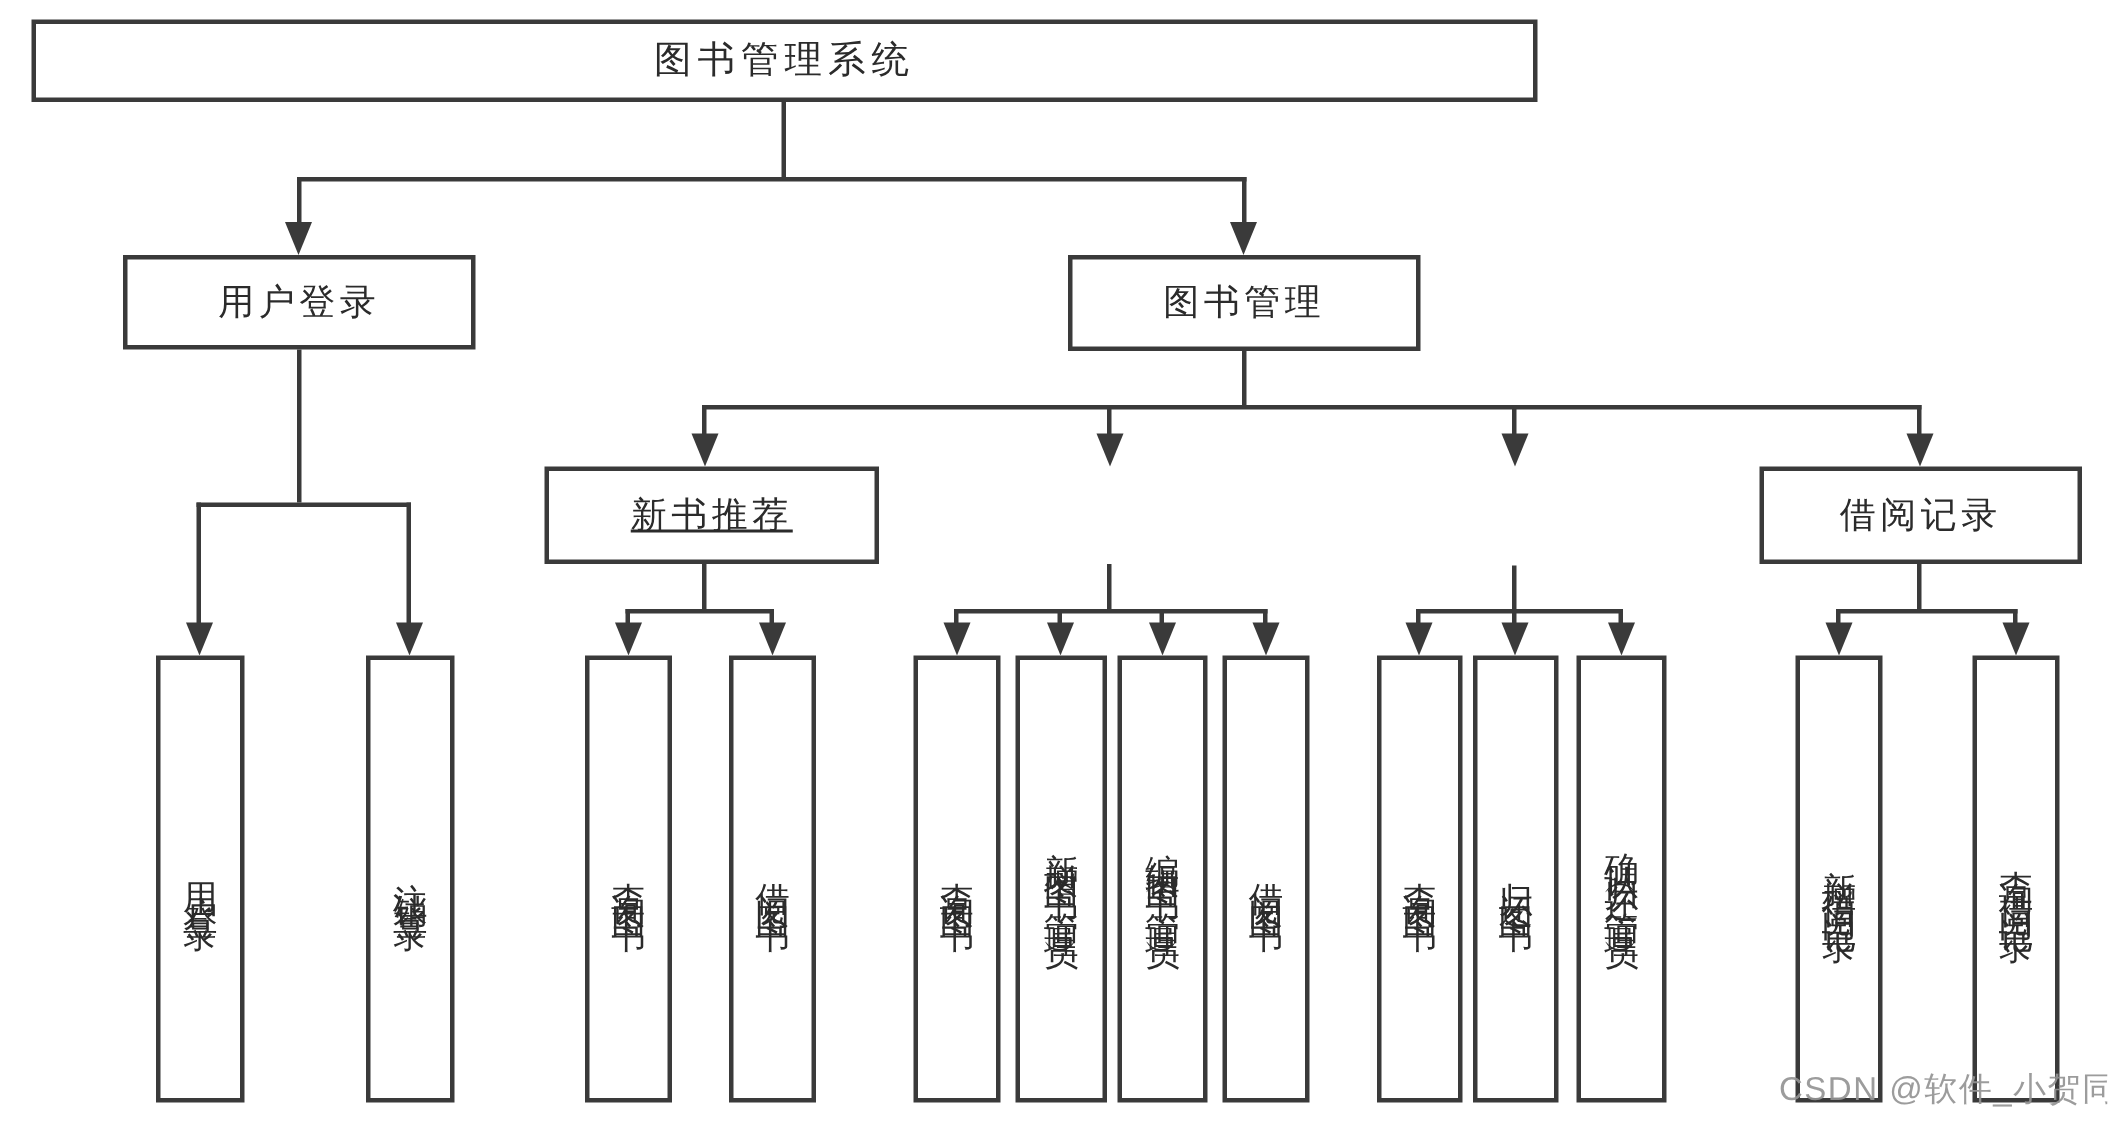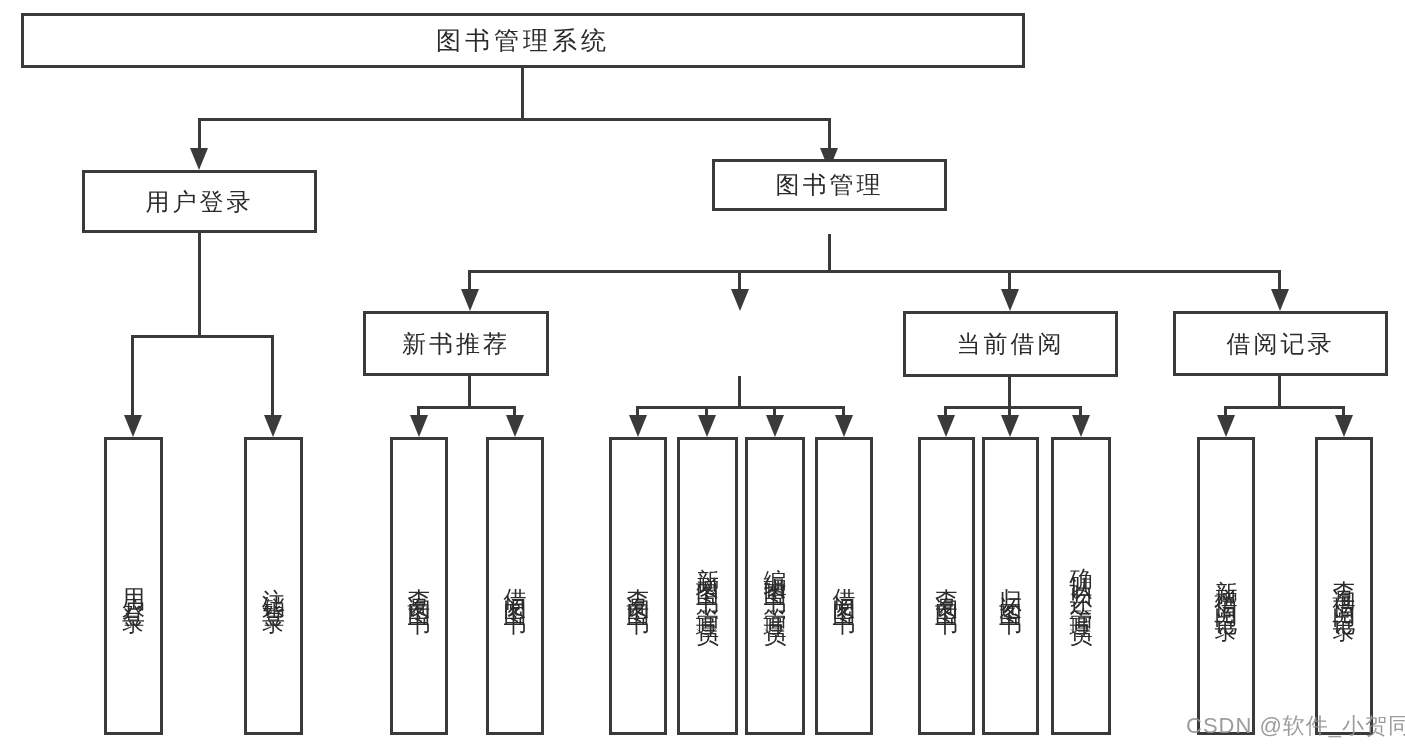--- a/index.html
+++ b/index.html
@@ -69,21 +69,21 @@
   <div class="vline" style="left:521px;top:68px;height:50px;"></div>
   <div class="hline" style="left:198px;top:118px;width:633px;"></div>
   <div class="vline" style="left:198px;top:118px;height:33px;"></div>
   <div class="vline" style="left:828px;top:118px;height:33px;"></div>
   <div class="arrow" style="left:190px;top:148px;"></div>
   <div class="arrow" style="left:820px;top:148px;"></div>
 
   <div class="hnode" style="left:82px;top:170px;width:235px;height:63px;">
     <span>用户登录</span>
   </div>
-  <div class="hnode" style="left:712px;top:159px;width:235px;height:52px;">
+  <div class="hnode" style="left:712px;top:170px;width:235px;height:64px;">
     <span>图书管理</span>
   </div>
 
   <div class="vline" style="left:198px;top:233px;height:102px;"></div>
   <div class="hline" style="left:131px;top:335px;width:143px;"></div>
   <div class="vline" style="left:131px;top:335px;height:82px;"></div>
   <div class="vline" style="left:271px;top:335px;height:82px;"></div>
   <div class="arrow" style="left:124px;top:415px;"></div>
   <div class="arrow" style="left:264px;top:415px;"></div>
 
@@ -91,25 +91,22 @@
   <div class="hline" style="left:468px;top:270px;width:813px;"></div>
   <div class="vline" style="left:468px;top:270px;height:22px;"></div>
   <div class="vline" style="left:738px;top:270px;height:22px;"></div>
   <div class="vline" style="left:1008px;top:270px;height:22px;"></div>
   <div class="vline" style="left:1278px;top:270px;height:22px;"></div>
   <div class="arrow" style="left:461px;top:289px;"></div>
   <div class="arrow" style="left:731px;top:289px;"></div>
   <div class="arrow" style="left:1001px;top:289px;"></div>
   <div class="arrow" style="left:1271px;top:289px;"></div>
 
-  <div class="hnode" style="left:363px;top:311px;width:186px;height:65px;">
+  <div class="hnode" style="left:363px;top:311px;width:223px;height:65px;text-decoration:underline;">
     <span>新书推荐</span>
-  </div>
-  <div class="hnode" style="left:903px;top:311px;width:215px;height:66px;">
-    <span>当前借阅</span>
   </div>
   <div class="hnode" style="left:1173px;top:311px;width:215px;height:65px;">
     <span>借阅记录</span>
   </div>
 
   <div class="vline" style="left:468px;top:376px;height:30px;"></div>
   <div class="hline" style="left:417px;top:406px;width:99px;"></div>
   <div class="vline" style="left:417px;top:406px;height:12px;"></div>
   <div class="vline" style="left:513px;top:406px;height:12px;"></div>
   <div class="arrow" style="left:410px;top:415px;"></div>

